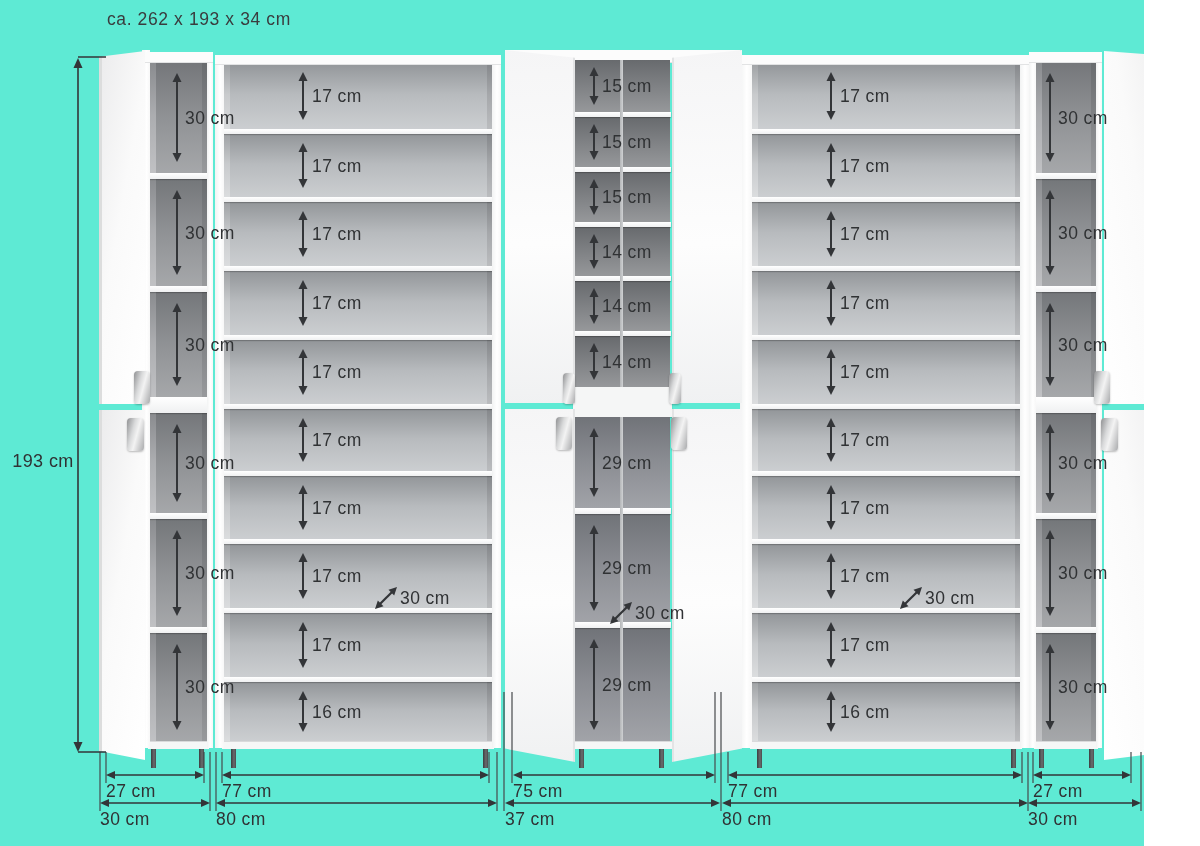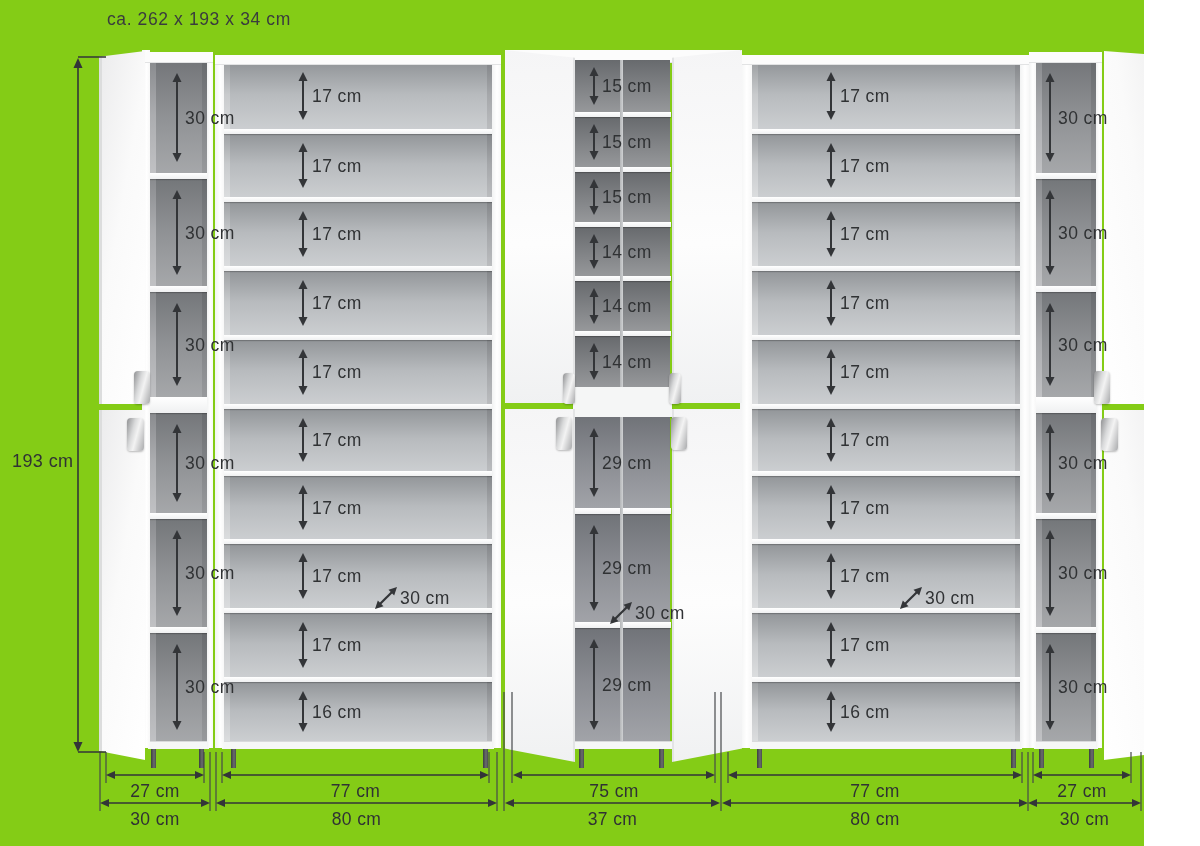--- a/index.html
+++ b/index.html
@@ -1,22 +1,22 @@
 <!DOCTYPE html>
 <html><head>
 <meta charset="utf-8">
 <style>
   html,body{margin:0;padding:0;background:#fff;}
-  #stage{position:relative;width:1144px;height:846px;background:#84cc16;overflow:hidden;
+  #stage{position:relative;width:1144px;height:846px;background:#5eead4;overflow:hidden;
          font-family:"Liberation Sans","DejaVu Sans",sans-serif;}
   .abs{position:absolute;}
   .lbl{position:absolute;font-size:17.5px;color:#303234;letter-spacing:.4px;white-space:nowrap;line-height:20px;}
-  .lbl.center{text-align:center;}
+  .lbl.center{text-align:left;}
   .title{position:absolute;left:107px;top:9px;font-size:17.5px;color:#3a3c3e;letter-spacing:.6px;}
-  .h193{position:absolute;left:12px;top:451px;width:62px;font-size:18px;color:#303234;letter-spacing:.4px;}
+  .h193{position:absolute;left:12px;top:451px;width:62px;text-align:center;font-size:18px;color:#303234;letter-spacing:.4px;}
   .interior{position:absolute;}
   .comp-shade{position:absolute;left:0;right:0;
      background:linear-gradient(180deg,rgba(35,39,43,.30),rgba(35,39,43,.07) 48%,rgba(255,255,255,.14) 100%);}
   .shelf{position:absolute;background:linear-gradient(180deg,#ffffff,#eff0f1);box-shadow:0 1px 1px rgba(0,0,0,.22);}
   .wall{position:absolute;background:linear-gradient(90deg,#f2f3f3,#ffffff 55%,#f7f7f7);}
   .topband{position:absolute;background:#fcfcfc;border-bottom:1px solid #e2e3e4;}
   .botband{position:absolute;background:#f6f7f7;border-top:1px solid #d9dadb;}
   .door{position:absolute;background:linear-gradient(100deg,#ececed,#fafafa 45%,#ffffff);}
   .door.rface{background:linear-gradient(260deg,#ececed,#fafafa 45%,#ffffff);}
   .door.mirror{background:linear-gradient(178deg,#f5f5f6,#fdfdfd 55%,#f0f1f2);}

